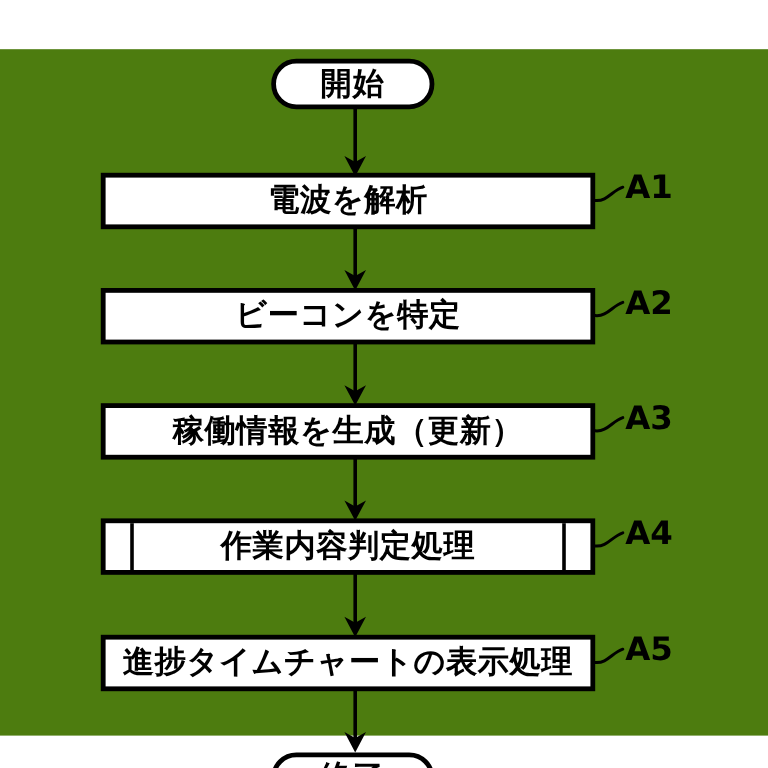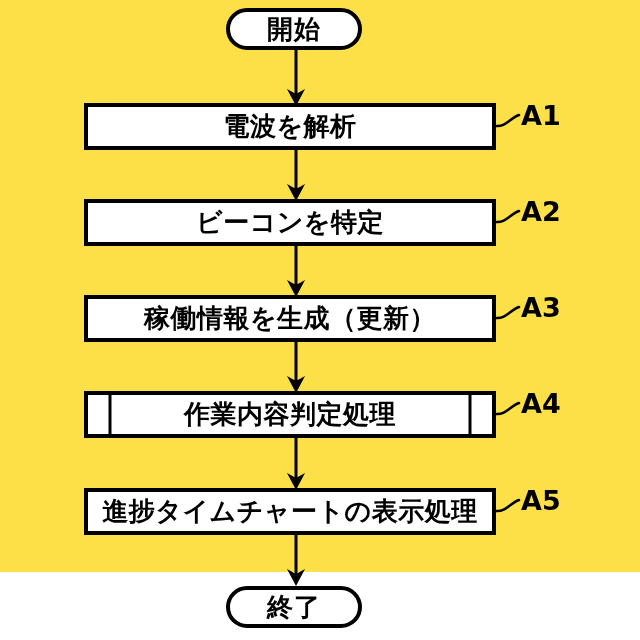--- a/index.html
+++ b/index.html
@@ -10,21 +10,22 @@
   body {
     width: 640px;
     height: 640px;
     overflow: hidden;
     font-family: "DejaVu Sans", "Liberation Sans", sans-serif;
   }
   #flowchart-root {
     position: relative;
     width: 640px;
     height: 572px;
-    background: #fde047;
+    background: #4d7c0f;
+    margin-top: 41px;
   }
   #flow-svg {
     position: absolute;
     left: 0;
     top: 0;
     width: 640px;
     height: 640px;
     display: block;
   }
   .node-text {

